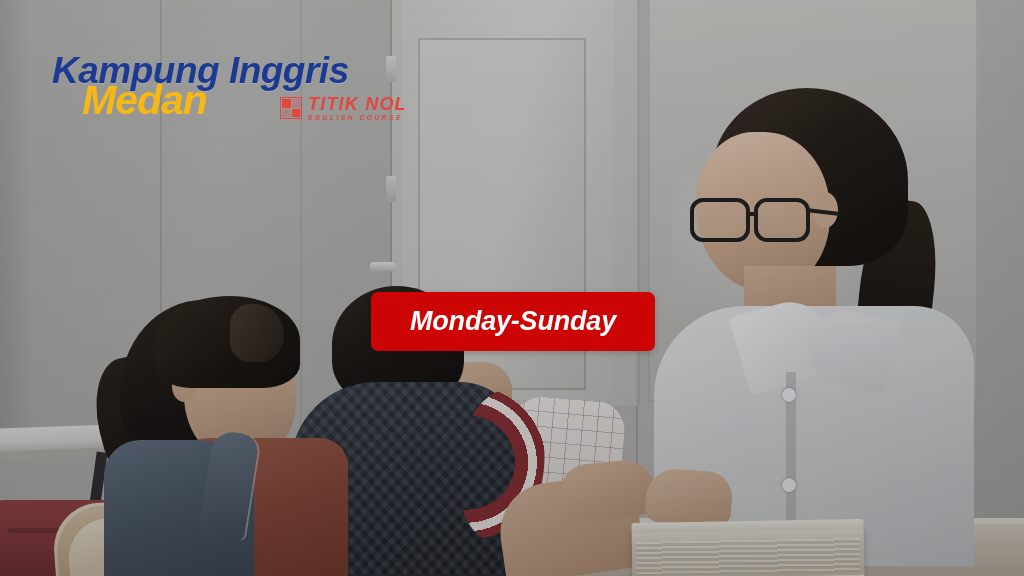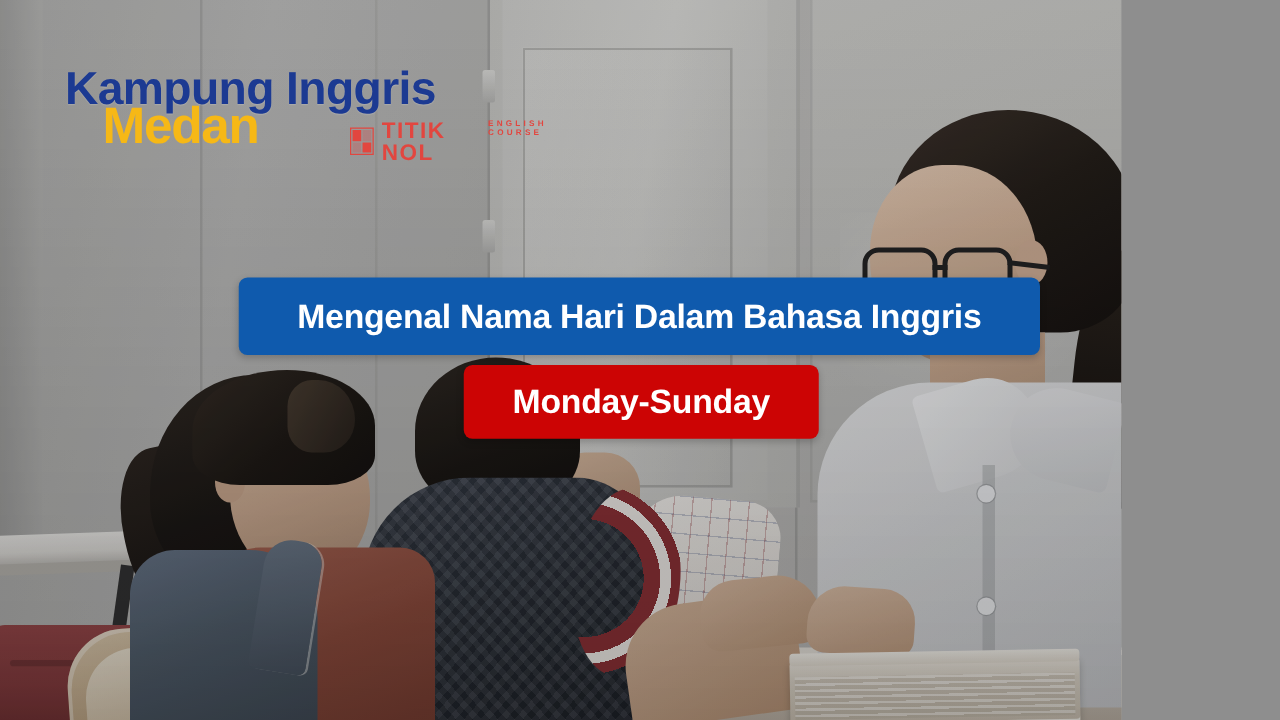--- a/index.html
+++ b/index.html
@@ -4,23 +4,24 @@
 <style>
   * { margin:0; padding:0; box-sizing:border-box; }
   html, body {
     width:1024px; height:576px; overflow:hidden;
     background:#8e8e8e;
     font-family:"Liberation Sans", sans-serif;
   }
 
   .stage {
     position:relative;
-    width:897px; height:576px;
+    width:1024px; height:576px;
     overflow:hidden;
     background:#9a9a99;
+    font-style:italic;
   }
 
   
   .photo { position:absolute; inset:0; overflow:hidden; }
 
   
   .wall {
     position:absolute; inset:0;
     background:
       linear-gradient(100deg, #a8a8a6 0%, #b4b4b1 22%, #adadaa 46%, #b9b8b4 68%, #a6a5a2 100%);
@@ -334,21 +335,21 @@
     color:#f6b816; line-height:1;text-align:right;
   }
   .tn-logo { position:absolute; left:228px; top:43px; display:flex; align-items:center; gap:6px; }
   .tn-mark {
     width:22px; height:22px; display:grid;
     grid-template-columns:1fr 1fr; grid-template-rows:1fr 1fr; gap:1px;
     border:1.5px solid #e2463f; padding:1px;
   }
   .tn-cell { background:rgba(226,70,63,.28); }
   .tn-cell.fill { background:#e2463f; }
-  .tn-text { display:flex; flex-direction:row; line-height:1; }
+  .tn-text { display:flex; flex-direction:column; line-height:1; }
   .tn-name {
     font-size:18px; font-weight:700; color:#e2463f; letter-spacing:1.2px;
   }
   .tn-sub {
     font-size:6.5px; font-weight:700; color:#e2463f; letter-spacing:2.6px; margin-top:2px;
   }
 
   
   .banner-blue {
     position:absolute; left:191px; top:222px; width:641px; height:62px;
@@ -479,22 +480,19 @@
         <div class="tn-cell"></div>
         <div class="tn-cell fill"></div>
       </div>
       <div class="tn-text">
         <span class="tn-name">TITIK NOL</span>
         <span class="tn-sub">ENGLISH COURSE</span>
       </div>
     </div>
   </div>
 
-  <div class="banner-blue">
-    <span class="banner-blue-text">Mengenal Nama Hari Dalam Bahasa Inggris</span>
-  </div>
 
   <div class="banner-red">
     <span class="banner-red-text">Monday-Sunday</span>
   </div>
 
 
 </div>
 
 </body></html>

